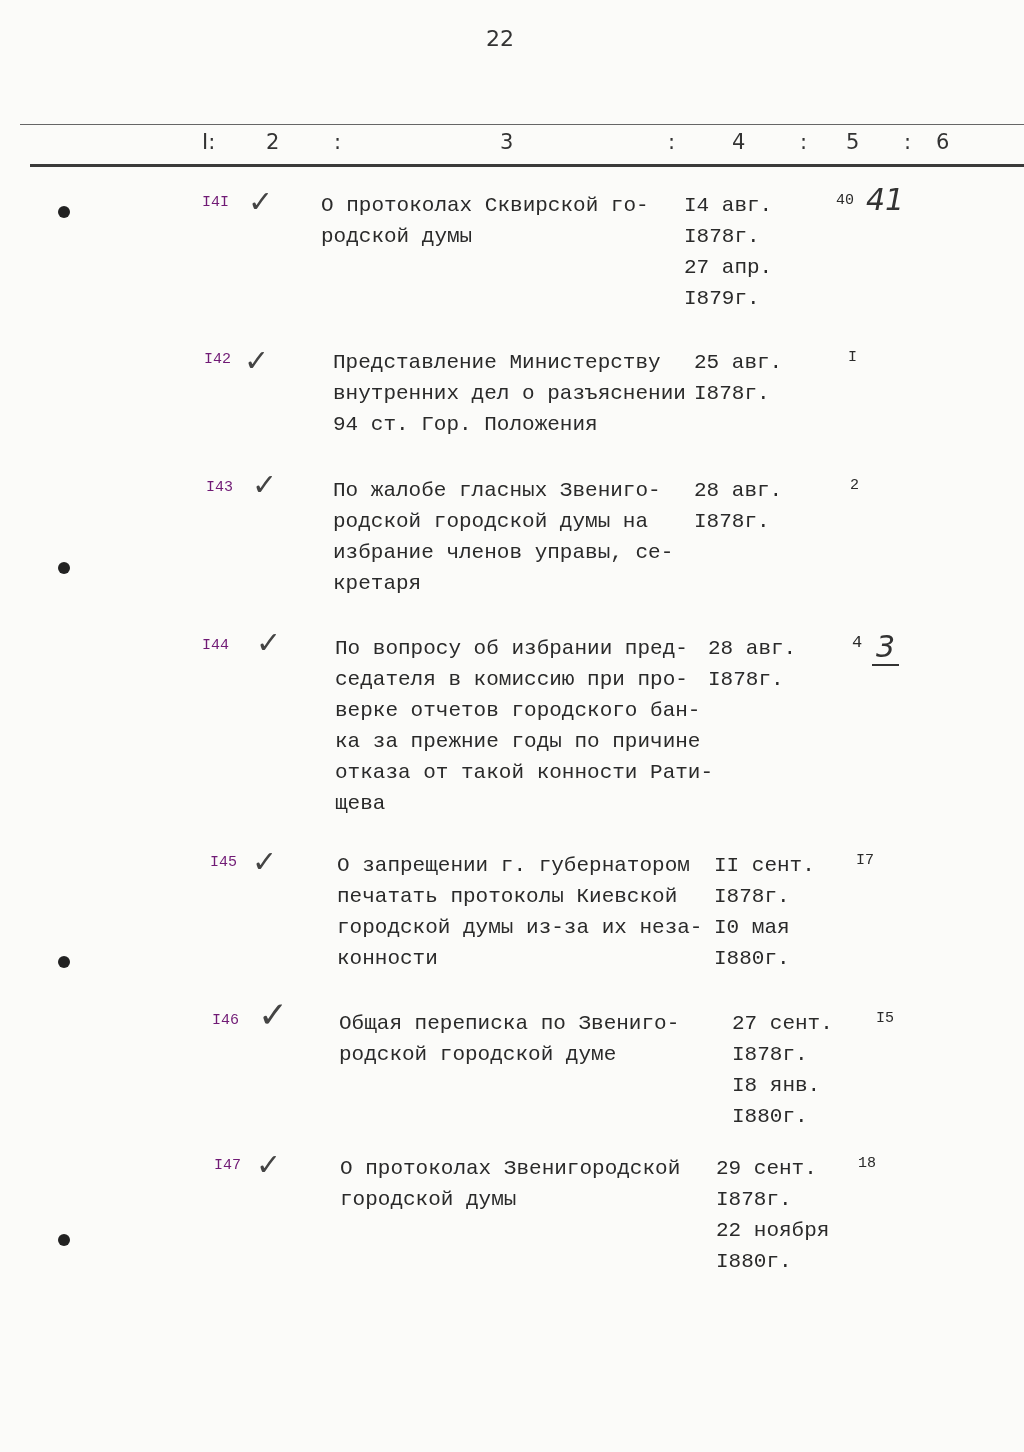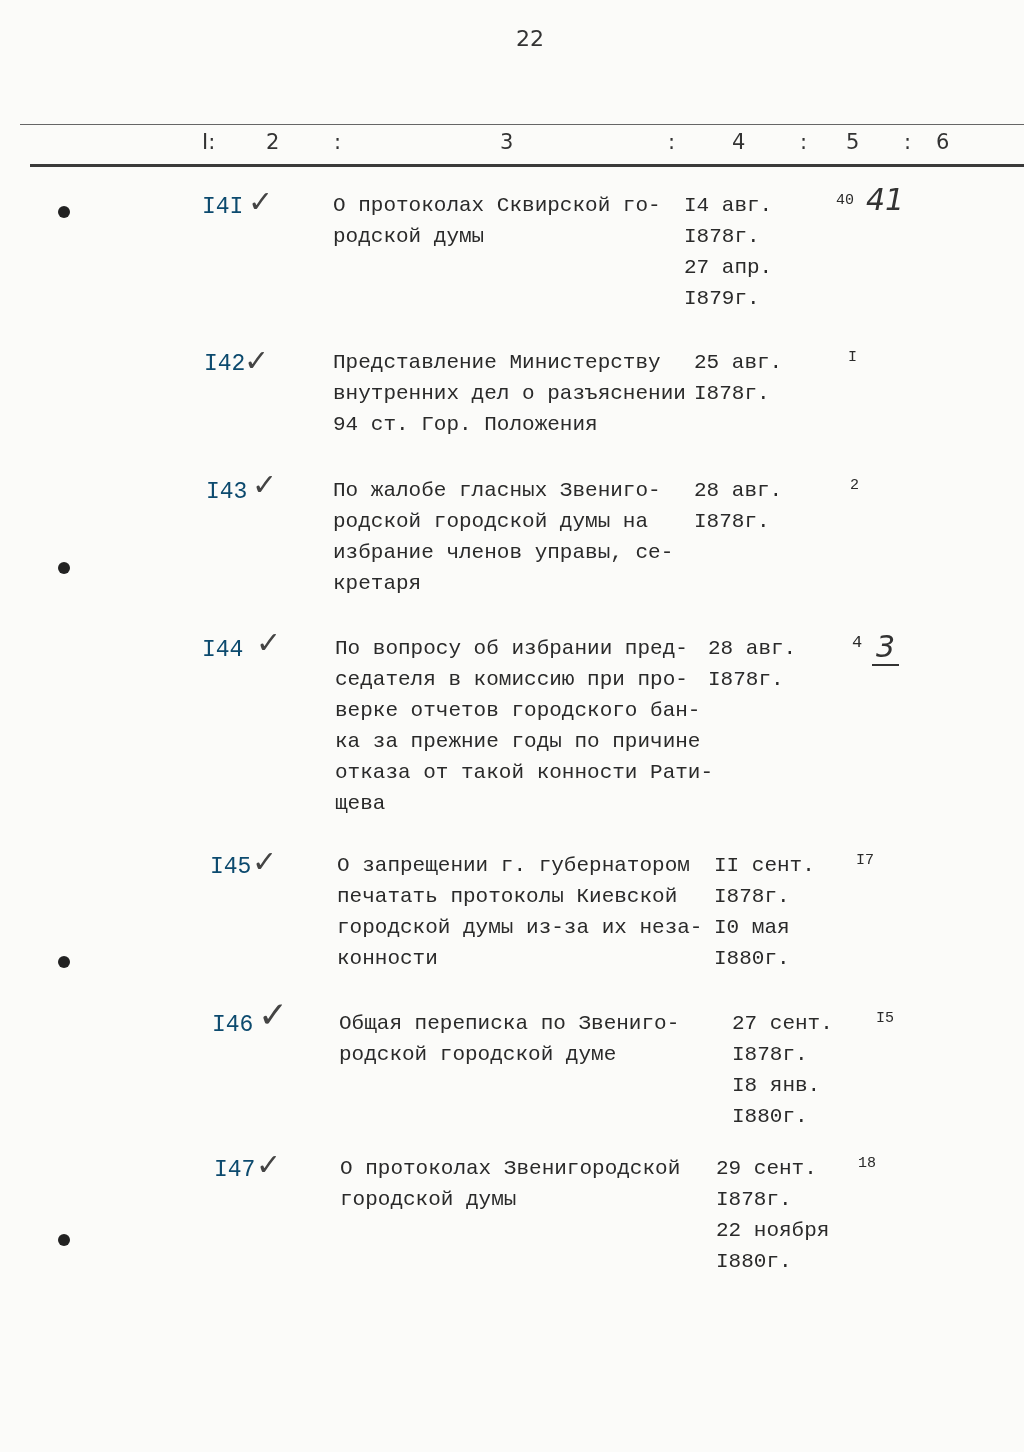--- a/index.html
+++ b/index.html
@@ -2,28 +2,28 @@
 <html><head>
 <meta charset="utf-8">
 <style>
   html, body { margin:0; padding:0; }
   body {
     width:1024px; height:1452px; position:relative; overflow:hidden;
     background:#fbfbf9;
     font-family: "Liberation Mono", "DejaVu Sans Mono", monospace;
     color:#2a2a2a;
   }
-  .page-number { position:absolute; left:486px; top:26px; font-size:22px; font-family:"DejaVu Sans", sans-serif; color:#333;margin-left:30px; }
+  .page-number { position:absolute; left:486px; top:26px; font-size:22px; font-family:"DejaVu Sans", sans-serif; color:#333; }
   .rule { position:absolute; left:30px; right:0; height:2px; background:#3a3a3a; }
   .rule.top { top:124px; height:1px; background:#666; left:20px; }
   .rule.bottom { top:164px; height:3px; }
   .header { position:absolute; top:130px; left:0; width:1024px; height:30px; font-size:21px; font-family:"DejaVu Sans", sans-serif; color:#333; }
   .header span { position:absolute; }
   .row { position:absolute; left:0; width:1024px; }
-  .num { position:absolute; font-size:23px; color:#0c4a6e; }
+  .num { position:absolute; font-size:15px; color:#701a75; }
   .check { position:absolute; font-family:"DejaVu Sans", sans-serif; font-size:30px; color:#444; font-style:italic; }
   .title { position:absolute; font-size:21px; line-height:31px; white-space:pre; }
   .dates { position:absolute; font-size:21px; line-height:31px; white-space:pre; }
   .sheets { position:absolute; font-size:15px; }
   .hand { position:absolute; font-family:"DejaVu Sans", sans-serif; font-size:30px; color:#333; font-style:italic; }
   .hole { position:absolute; width:12px; height:12px; border-radius:50%; background:#222; left:58px; }
 </style>
 </head>
 <body>
 
@@ -45,21 +45,21 @@
 <div class="rule bottom"></div>
 
 <div class="hole" style="top:206px"></div>
 <div class="hole" style="top:562px"></div>
 <div class="hole" style="top:956px"></div>
 <div class="hole" style="top:1234px"></div>
 
 <div class="row" style="top:190px">
   <span class="num" style="left:202px;top:4px">I4I</span>
   <span class="check" style="left:248px;top:-6px">✓</span>
-  <div class="title" style="left:333px">О протоколах Сквирской го-
+  <div class="title" style="left:321px">О протоколах Сквирской го-
 родской думы</div>
   <div class="dates" style="left:684px">I4 авг.
 I878г.
 27 апр.
 I879г.</div>
   <span class="sheets" style="left:836px;top:2px">40</span>
   <span class="hand" style="left:866px;top:-8px">41</span>
 </div>
 
 <div class="row" style="top:347px">

